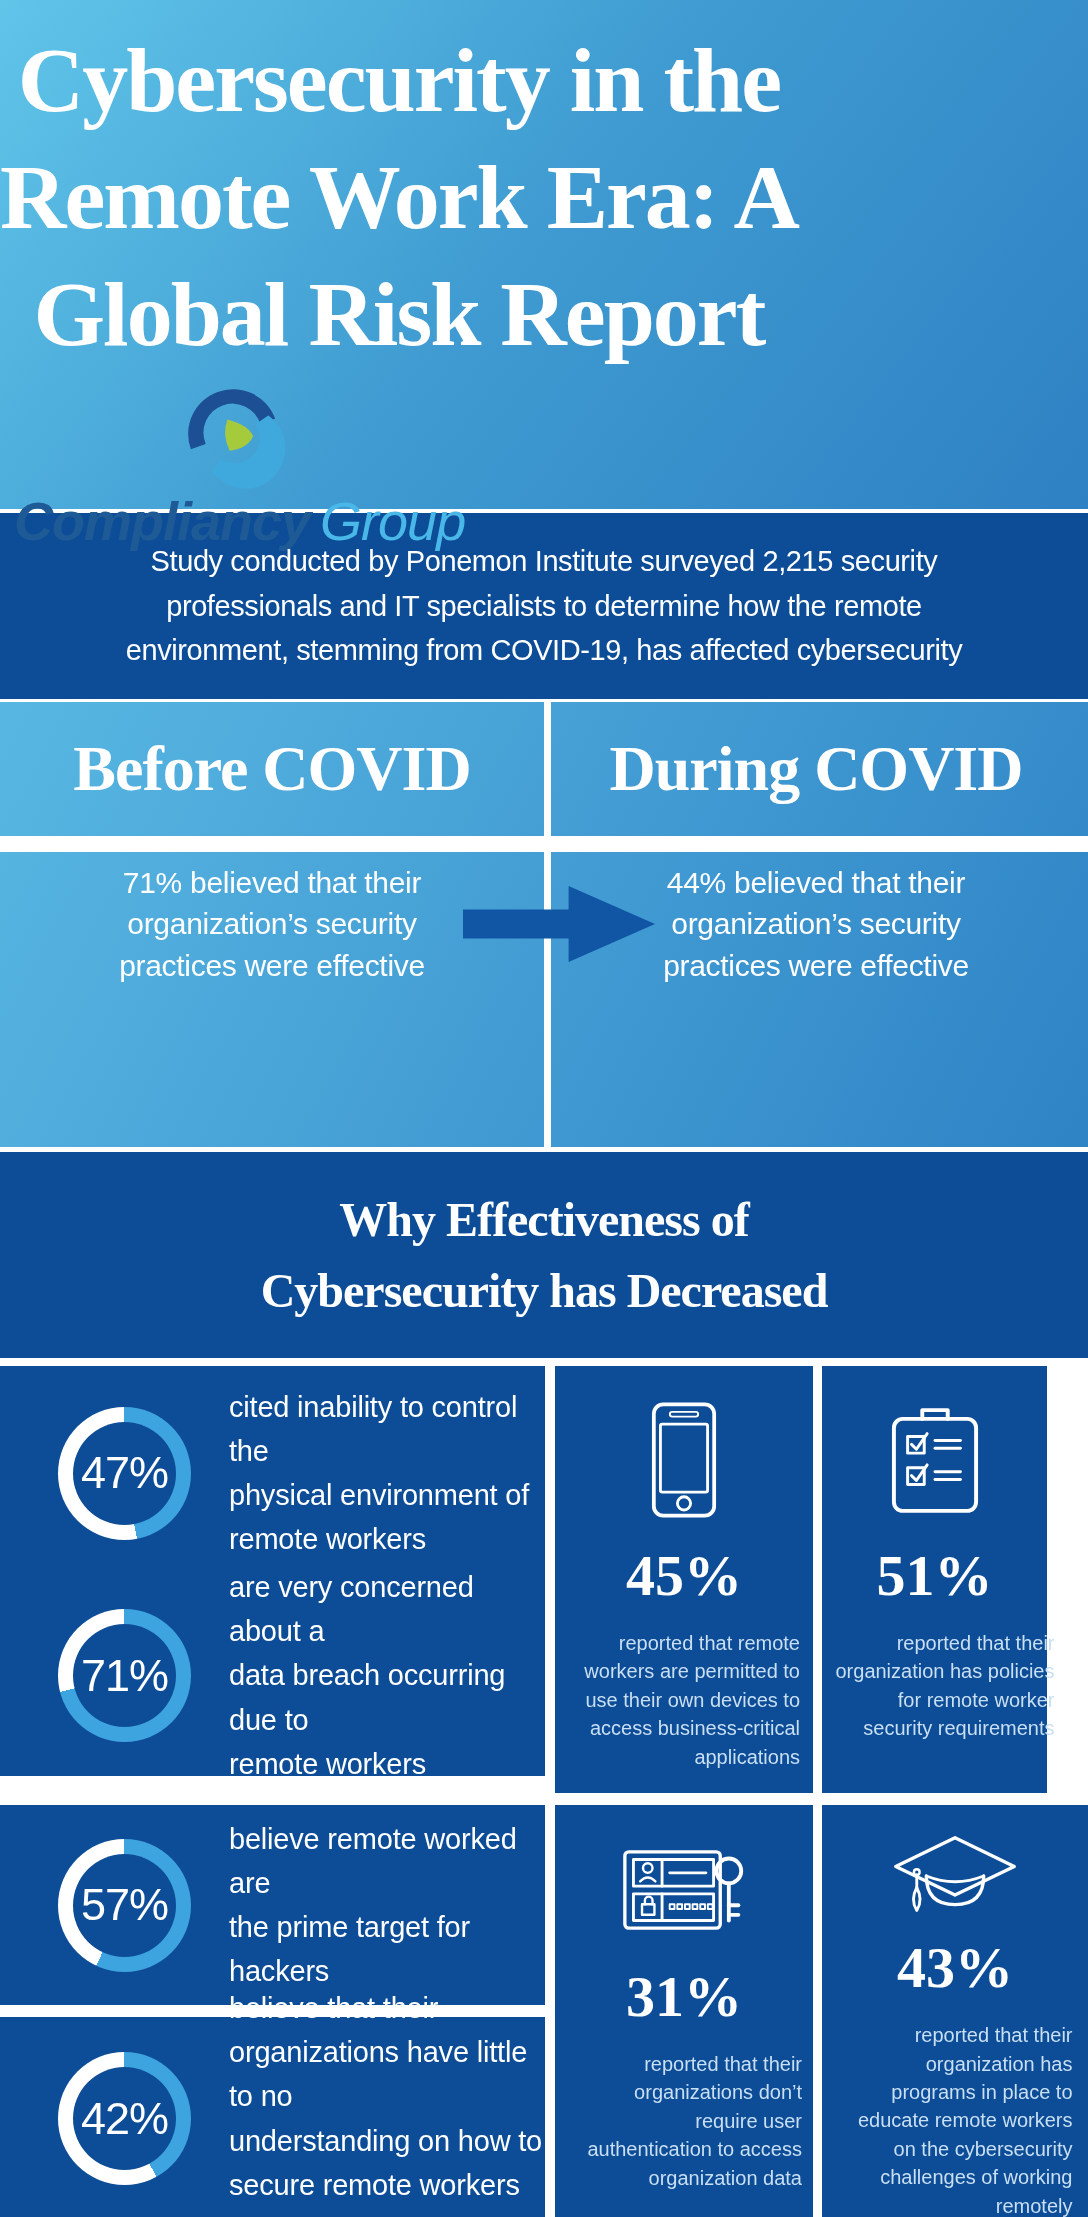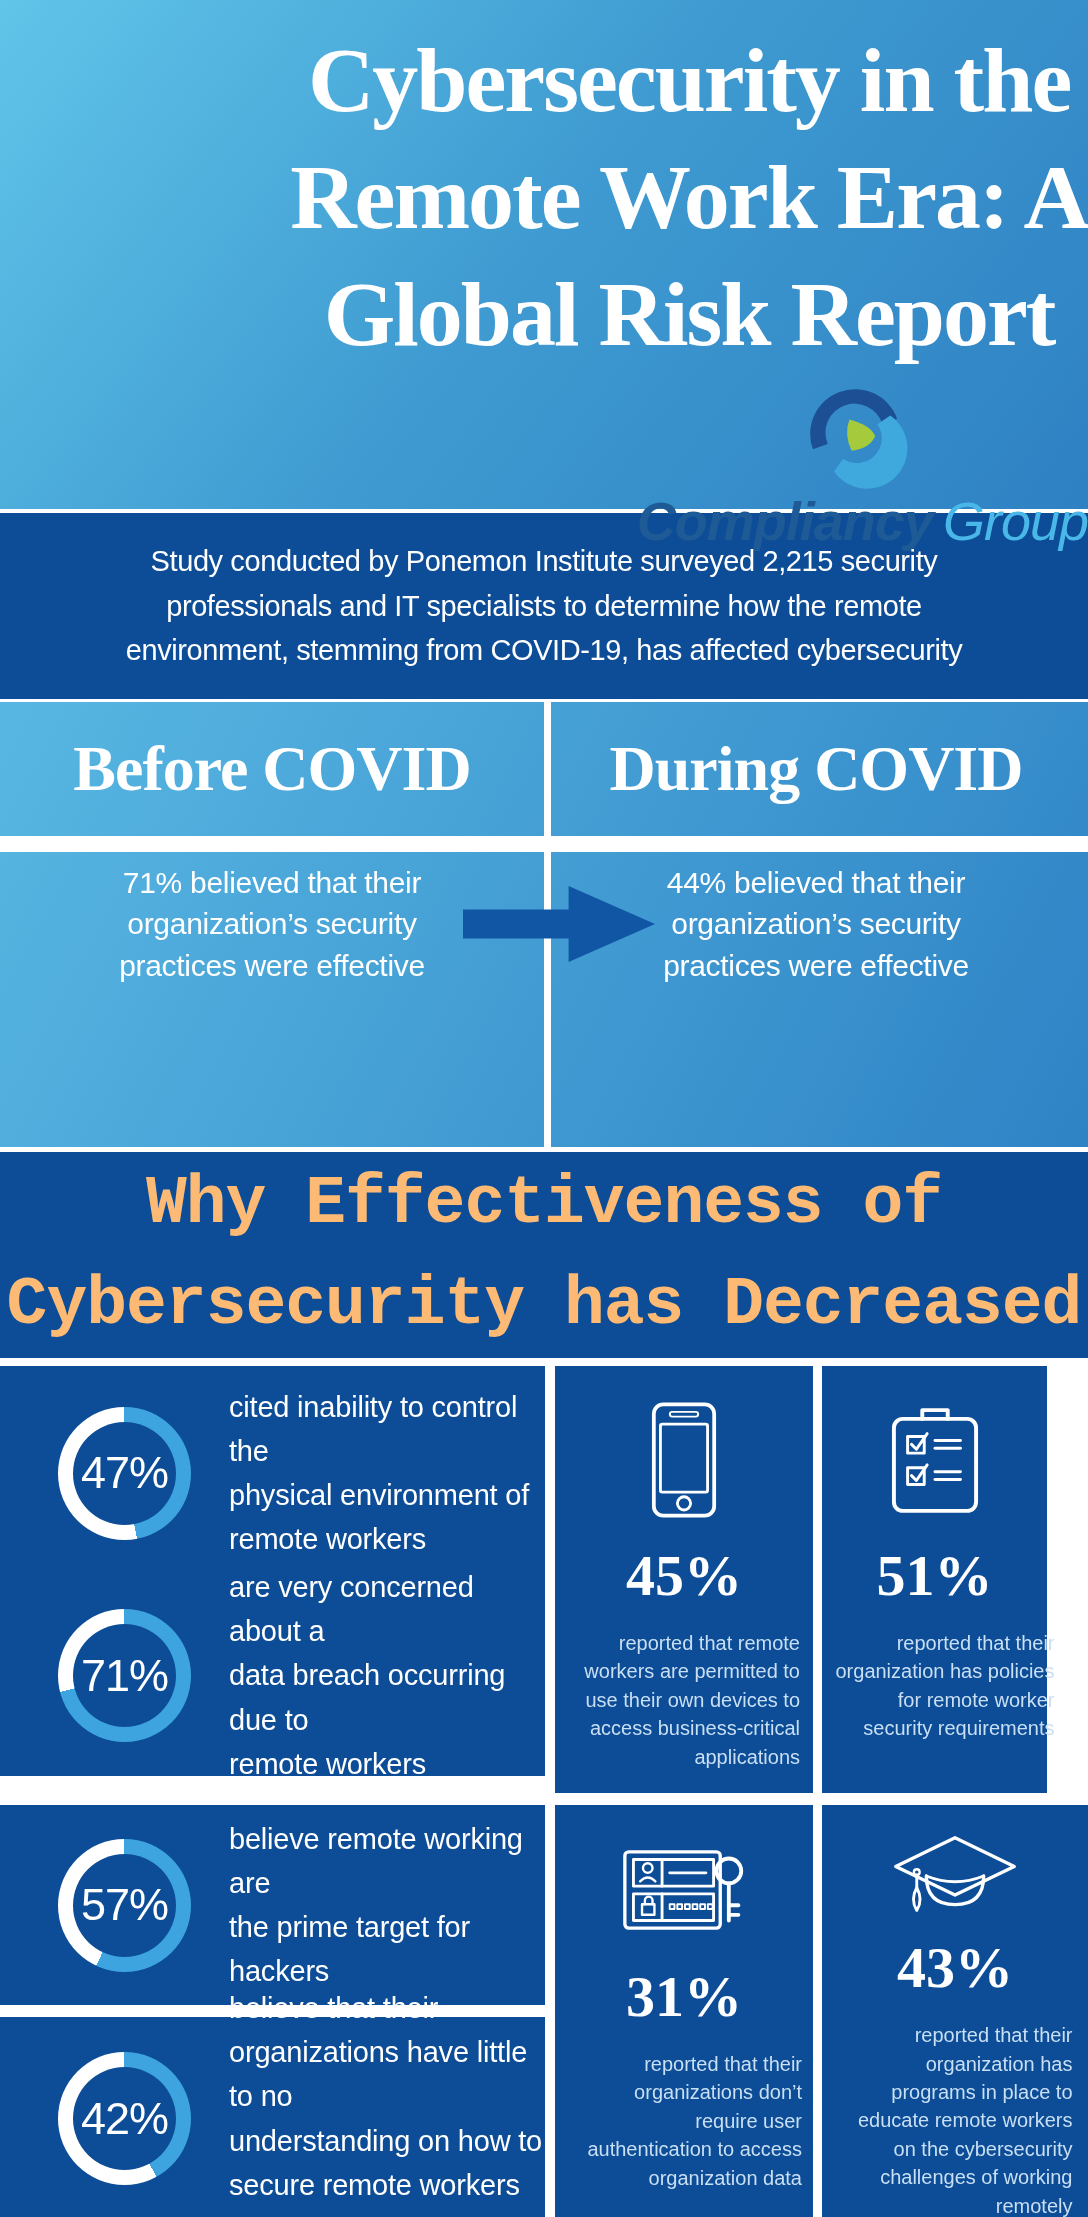--- a/index.html
+++ b/index.html
@@ -8,21 +8,21 @@
     --cmp_from:#58b7e2; --cmp_to:#2e83c5;
     --logo_navy:#1c4f93; --logo_blue:#3fa9dd; --logo_green:#a5cb3c;
     --brand_text:#1d5a96; --brand_suffix:#49b8e9;
   }
   *{margin:0;padding:0;box-sizing:border-box;}
   body{background:#fff;font-family:"Liberation Sans",sans-serif;}
   .page{position:relative;width:1088px;height:2217px;overflow:hidden;background:#fff;}
 
   
   .hero{height:509px;background:linear-gradient(128deg,var(--sky_from) 0%,var(--sky_mid) 48%,var(--sky_to) 100%);
-        display:flex;flex-direction:column;align-items:flex-end;}
+        display:flex;flex-direction:column;align-items:flex-start;}
   .hero-title{white-space:pre-line;text-align:center;color:#fff;
         font-family:"Liberation Serif",serif;font-weight:700;font-size:92px;line-height:1.27;
         letter-spacing:-2px;margin-top:22px;}
   .logo-row{display:flex;align-items:center;margin-top:6px;flex-direction:column;}
   .logo-mark{width:112px;height:112px;}
   .logo-text{font-style:italic;font-weight:700;font-size:54px;color:var(--brand_text);
         letter-spacing:-1px;margin-left:14px;}
   .logo-text .suffix{color:var(--brand_suffix);font-weight:400;margin-left:10px;}
 
   .hairline{background:var(--white);width:100%;}
@@ -43,22 +43,22 @@
   .cmp-row.r1{height:151px;}
   .cmp-row.r2{height:144px;}
   .cmp-cell{display:flex;align-items:center;justify-content:center;}
   .cmp-text{white-space:pre-line;color:#fff;text-align:center;font-size:30px;line-height:1.38;letter-spacing:-.3px;}
   .cmp-arrow{position:absolute;left:463px;top:50%;transform:translateY(-50%);width:192px;height:76px;
         background:var(--arrow);z-index:3;
         clip-path:polygon(0 31%,55% 31%,55% 0,100% 50%,55% 100%,55% 69%,0 69%);}
 
   
   .why{height:206px;background:var(--navy);display:flex;align-items:center;justify-content:center;}
-  .why-title{white-space:pre-line;color:#fdba74;text-align:center;font-family:Liberation Mono, monospace;
-        font-weight:700;font-size:68px;line-height:1.48;letter-spacing:-1px;}
+  .why-title{white-space:pre-line;color:#ffffff;text-align:center;font-family:Liberation Serif, serif;
+        font-weight:700;font-size:48px;line-height:1.48;letter-spacing:-1px;}
 
   
   .grid{position:relative;height:860px;background:#fff;}
   .card{position:absolute;background:var(--navy);}
   .cardA{left:0;top:6px;width:545px;height:214px;}
   .cardB{left:0;top:215px;width:545px;height:201px;}
   .cardC{left:0;top:445px;width:545px;height:200px;}
   .cardD{left:0;top:657px;width:545px;height:203px;}
   .cardM1{left:555px;top:6px;width:258px;height:427px;}
   .cardM2{left:555px;top:445px;width:258px;height:415px;}
@@ -166,21 +166,21 @@
       </div>
       <p class="donut-text">are very concerned about a
 data breach occurring due to
 remote workers</p>
     </div>
 
     <div class="card cardC donut-card">
       <div class="donut" style="background: conic-gradient(rgb(61, 164, 223) 0deg, rgb(61, 164, 223) 57%, rgb(255, 255, 255) 57%, rgb(255, 255, 255) 100%);">
         <div class="donut-pct">57%</div>
       </div>
-      <p class="donut-text">believe remote working are
+      <p class="donut-text">believe remote worked are
 the prime target for hackers</p>
     </div>
 
     <div class="card cardD donut-card">
       <div class="donut" style="background: conic-gradient(rgb(61, 164, 223) 0deg, rgb(61, 164, 223) 42%, rgb(255, 255, 255) 42%, rgb(255, 255, 255) 100%);">
         <div class="donut-pct">42%</div>
       </div>
       <p class="donut-text">believe that their
 organizations have little to no
 understanding on how to

